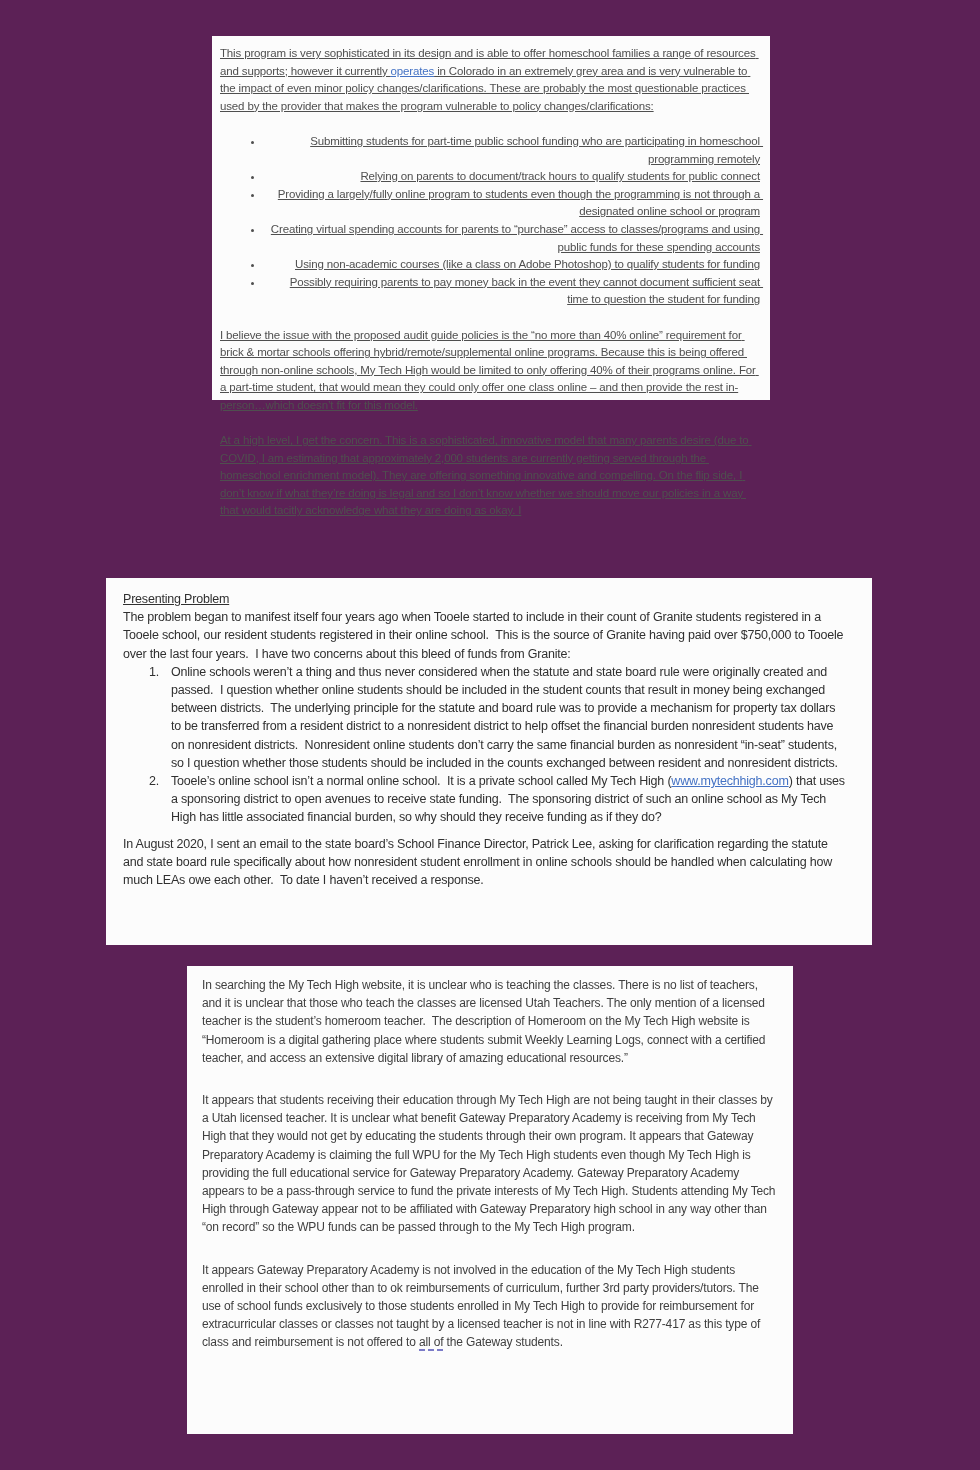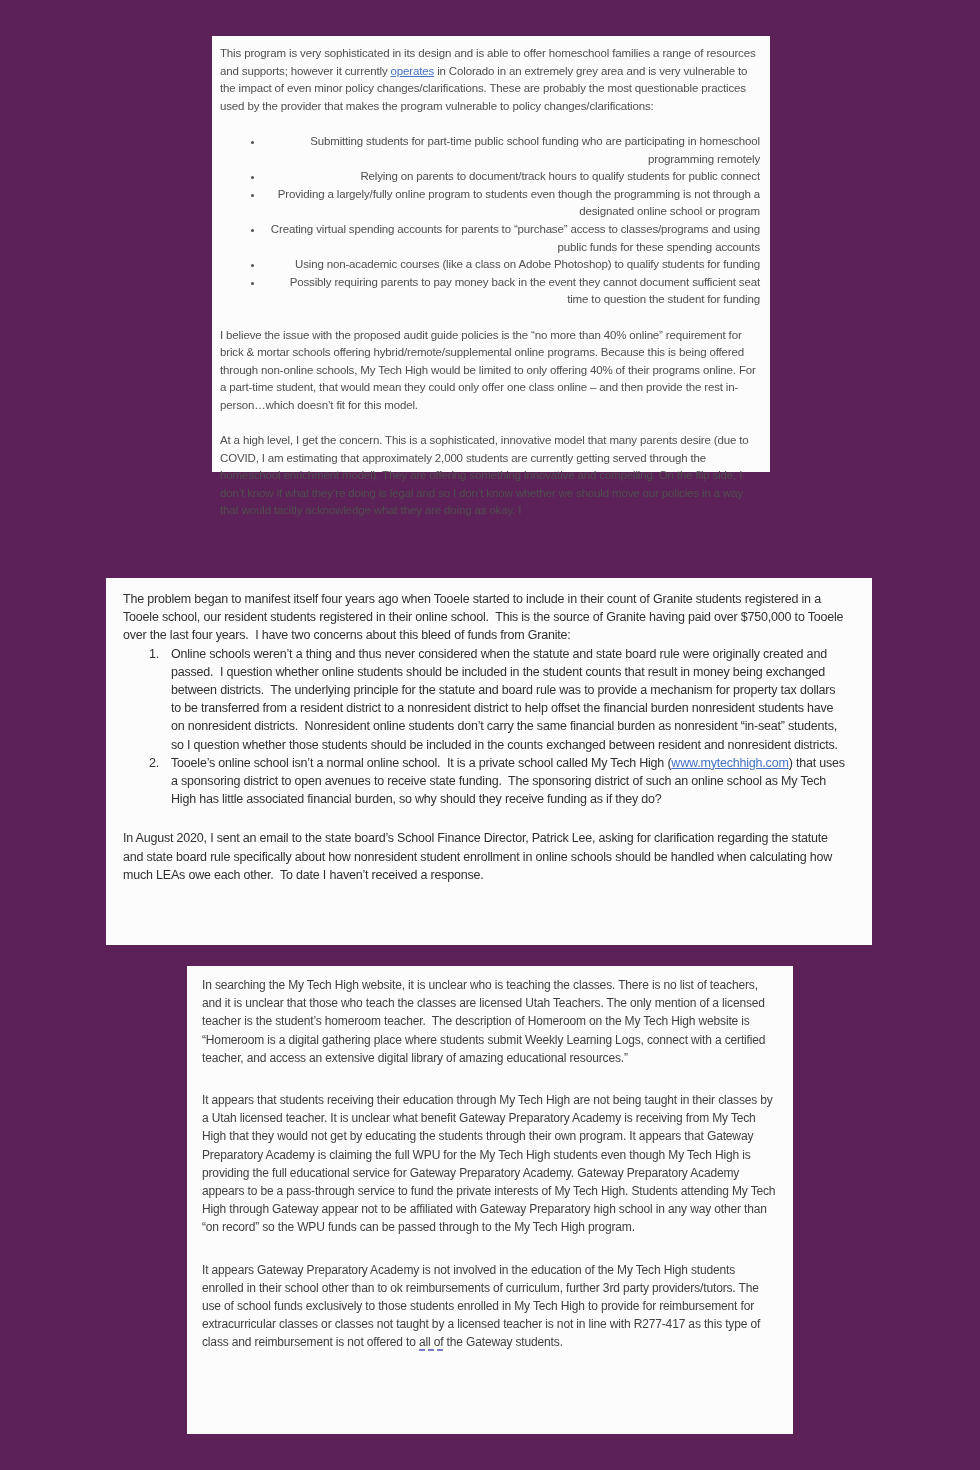--- a/index.html
+++ b/index.html
@@ -14,45 +14,46 @@
   .doc {
     position: absolute;
     background: #fcfcfc;
     box-sizing: border-box;
   }
   .doc p { margin: 0; white-space: pre-wrap; }
   a.link { color: #4472c4; text-decoration: underline; cursor: pointer; }
 
   
   .doc1 {
-    left: 212px; top: 36px; width: 558px; height: 436px;
+    left: 212px; top: 36px; width: 558px; height: 364px;
     padding: 9px 10px 9px 8px;
     font-size: 11.5px; line-height: 17.6px; letter-spacing: -0.15px;
     color: #4f4f4f;
+    text-decoration: underline;
   }
   .doc1 ul { margin: 17.6px 0; padding-left: 44px; }
   .doc1 li { margin: 0; padding-left: 2px; white-space: pre-wrap; text-align: right; }
   .doc1 .para3 { margin-top: 17.6px; }
 
   
   .doc2 {
     left: 106px; top: 578px; width: 766px; height: 367px;
     padding: 12px 24px 10px 17px;
     font-size: 12.5px; line-height: 18.2px; letter-spacing: -0.2px;
     color: #303030;
   }
   .doc2 .heading {
     font-size: 12.5px; font-weight: normal; margin: 0;
     text-decoration: underline; line-height: 18.2px;
   }
   .doc2 .num-list { margin: 0 0 0 26px; }
   .doc2 .num-item { display: flex; }
   .doc2 .num { width: 22px; flex: 0 0 22px; }
   .doc2 .num-text { flex: 1; white-space: pre-wrap; }
-  .doc2 .closing { margin-top: 21px; }
+  .doc2 .closing { margin-top: 8px; }
 
   
   .doc3 {
     left: 187px; top: 966px; width: 606px; height: 468px;
     padding: 10px 15px 10px 15px;
     font-size: 12px; line-height: 18.2px; letter-spacing: -0.15px;
     color: #404040;
   }
   .doc3 .gap-para { margin-top: 24px; }
   .grammar-mark { border-bottom: 2px dashed #7b7bc8; }
@@ -70,20 +71,21 @@
       <li>Providing a largely/fully online program to students even though the programming is not through a designated online school or program</li>
       <li>Creating virtual spending accounts for parents to “purchase” access to classes/programs and using public funds for these spending accounts</li>
       <li>Using non-academic courses (like a class on Adobe Photoshop) to qualify students for funding</li>
       <li>Possibly requiring parents to pay money back in the event they cannot document sufficient seat time to question the student for funding</li>
     </ul>
     <p class="para2">I believe the issue with the proposed audit guide policies is the “no more than 40% online” requirement for brick &amp; mortar schools offering hybrid/remote/supplemental online programs. Because this is being offered through non-online schools, My Tech High would be limited to only offering 40% of their programs online. For a part-time student, that would mean they could only offer one class online – and then provide the rest in-person…which doesn’t fit for this model.</p>
     <p class="para3">At a high level, I get the concern. This is a sophisticated, innovative model that many parents desire (due to COVID, I am estimating that approximately 2,000 students are currently getting served through the homeschool enrichment model). They are offering something innovative and compelling. On the flip side, I don’t know if what they’re doing is legal and so I don’t know whether we should move our policies in a way that would tacitly acknowledge what they are doing as okay. I</p>
   </section>
 
   <section class="doc doc2">
+    <h2 class="heading">Presenting Problem</h2>
     <p class="intro">The problem began to manifest itself four years ago when Tooele started to include in their count of Granite students registered in a Tooele school, our resident students registered in their online school.  This is the source of Granite having paid over $750,000 to Tooele over the last four years.  I have two concerns about this bleed of funds from Granite:</p>
     <div class="num-list">
       <div class="num-item">
         <span class="num">1.</span>
         <div class="num-text">Online schools weren’t a thing and thus never considered when the statute and state board rule were originally created and passed.  I question whether online students should be included in the student counts that result in money being exchanged between districts.  The underlying principle for the statute and board rule was to provide a mechanism for property tax dollars to be transferred from a resident district to a nonresident district to help offset the financial burden nonresident students have on nonresident districts.  Nonresident online students don’t carry the same financial burden as nonresident “in-seat” students, so I question whether those students should be included in the counts exchanged between resident and nonresident districts.</div>
       </div>
       <div class="num-item">
         <span class="num">2.</span>
         <div class="num-text"><span>Tooele’s online school isn’t a normal online school.  It is a private school called My Tech High (</span><a class="link">www.mytechhigh.com</a><span>) that uses a sponsoring district to open avenues to receive state funding.  The sponsoring district of such an online school as My Tech High has little associated financial burden, so why should they receive funding as if they do?</span></div>
       </div>

